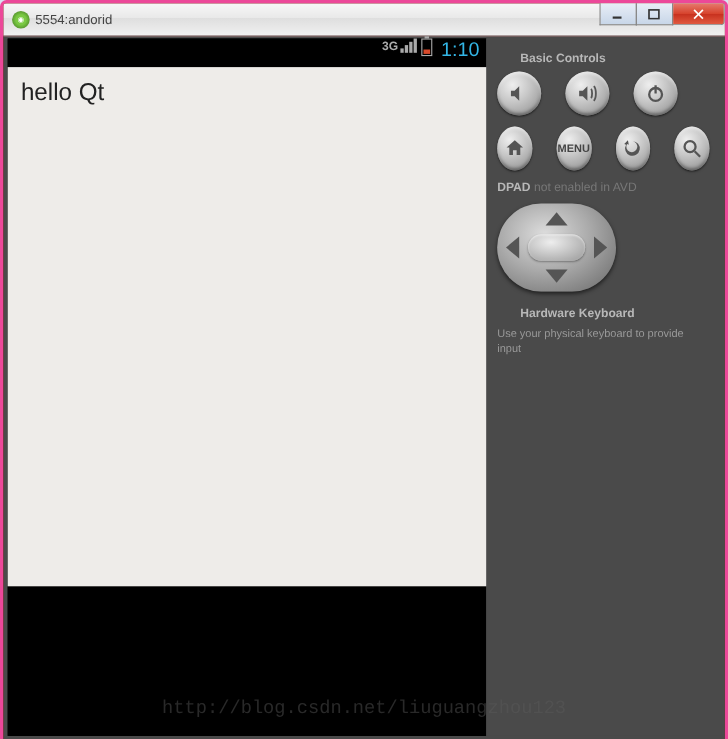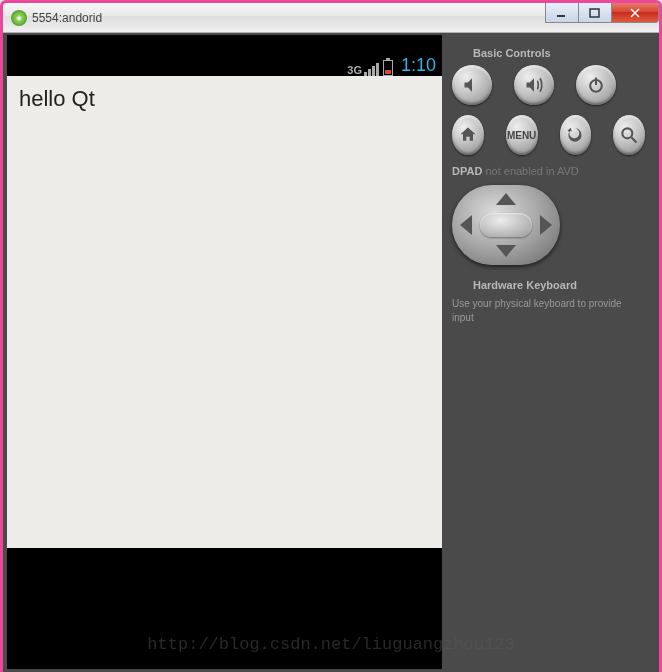--- a/index.html
+++ b/index.html
@@ -72,24 +72,24 @@
       background: #4a4a4a;
       padding: 2px 4px 4px 4px;
     }
     .emulator-panel {
       width: 437px;
       background: #000;
       display: flex;
       flex-direction: column;
     }
     .status-bar {
-      height: 41px;
+      height: 26px;
       background: #000;
       display: flex;
-      align-items: flex-end;
+      align-items: flex-start;
       justify-content: flex-end;
       padding-right: 6px;
       gap: 4px;
     }
     .sb-3g { color:#aaa; font-size:11px; font-weight:bold; display:flex; align-items:center; gap:2px; }
     .sb-signal { display:flex; align-items:flex-end; gap:1px; }
     .sb-signal span { width:3px; background:#aaa; }
     .sb-signal span:nth-child(1){height:4px;}
     .sb-signal span:nth-child(2){height:7px;}
     .sb-signal span:nth-child(3){height:10px;}

